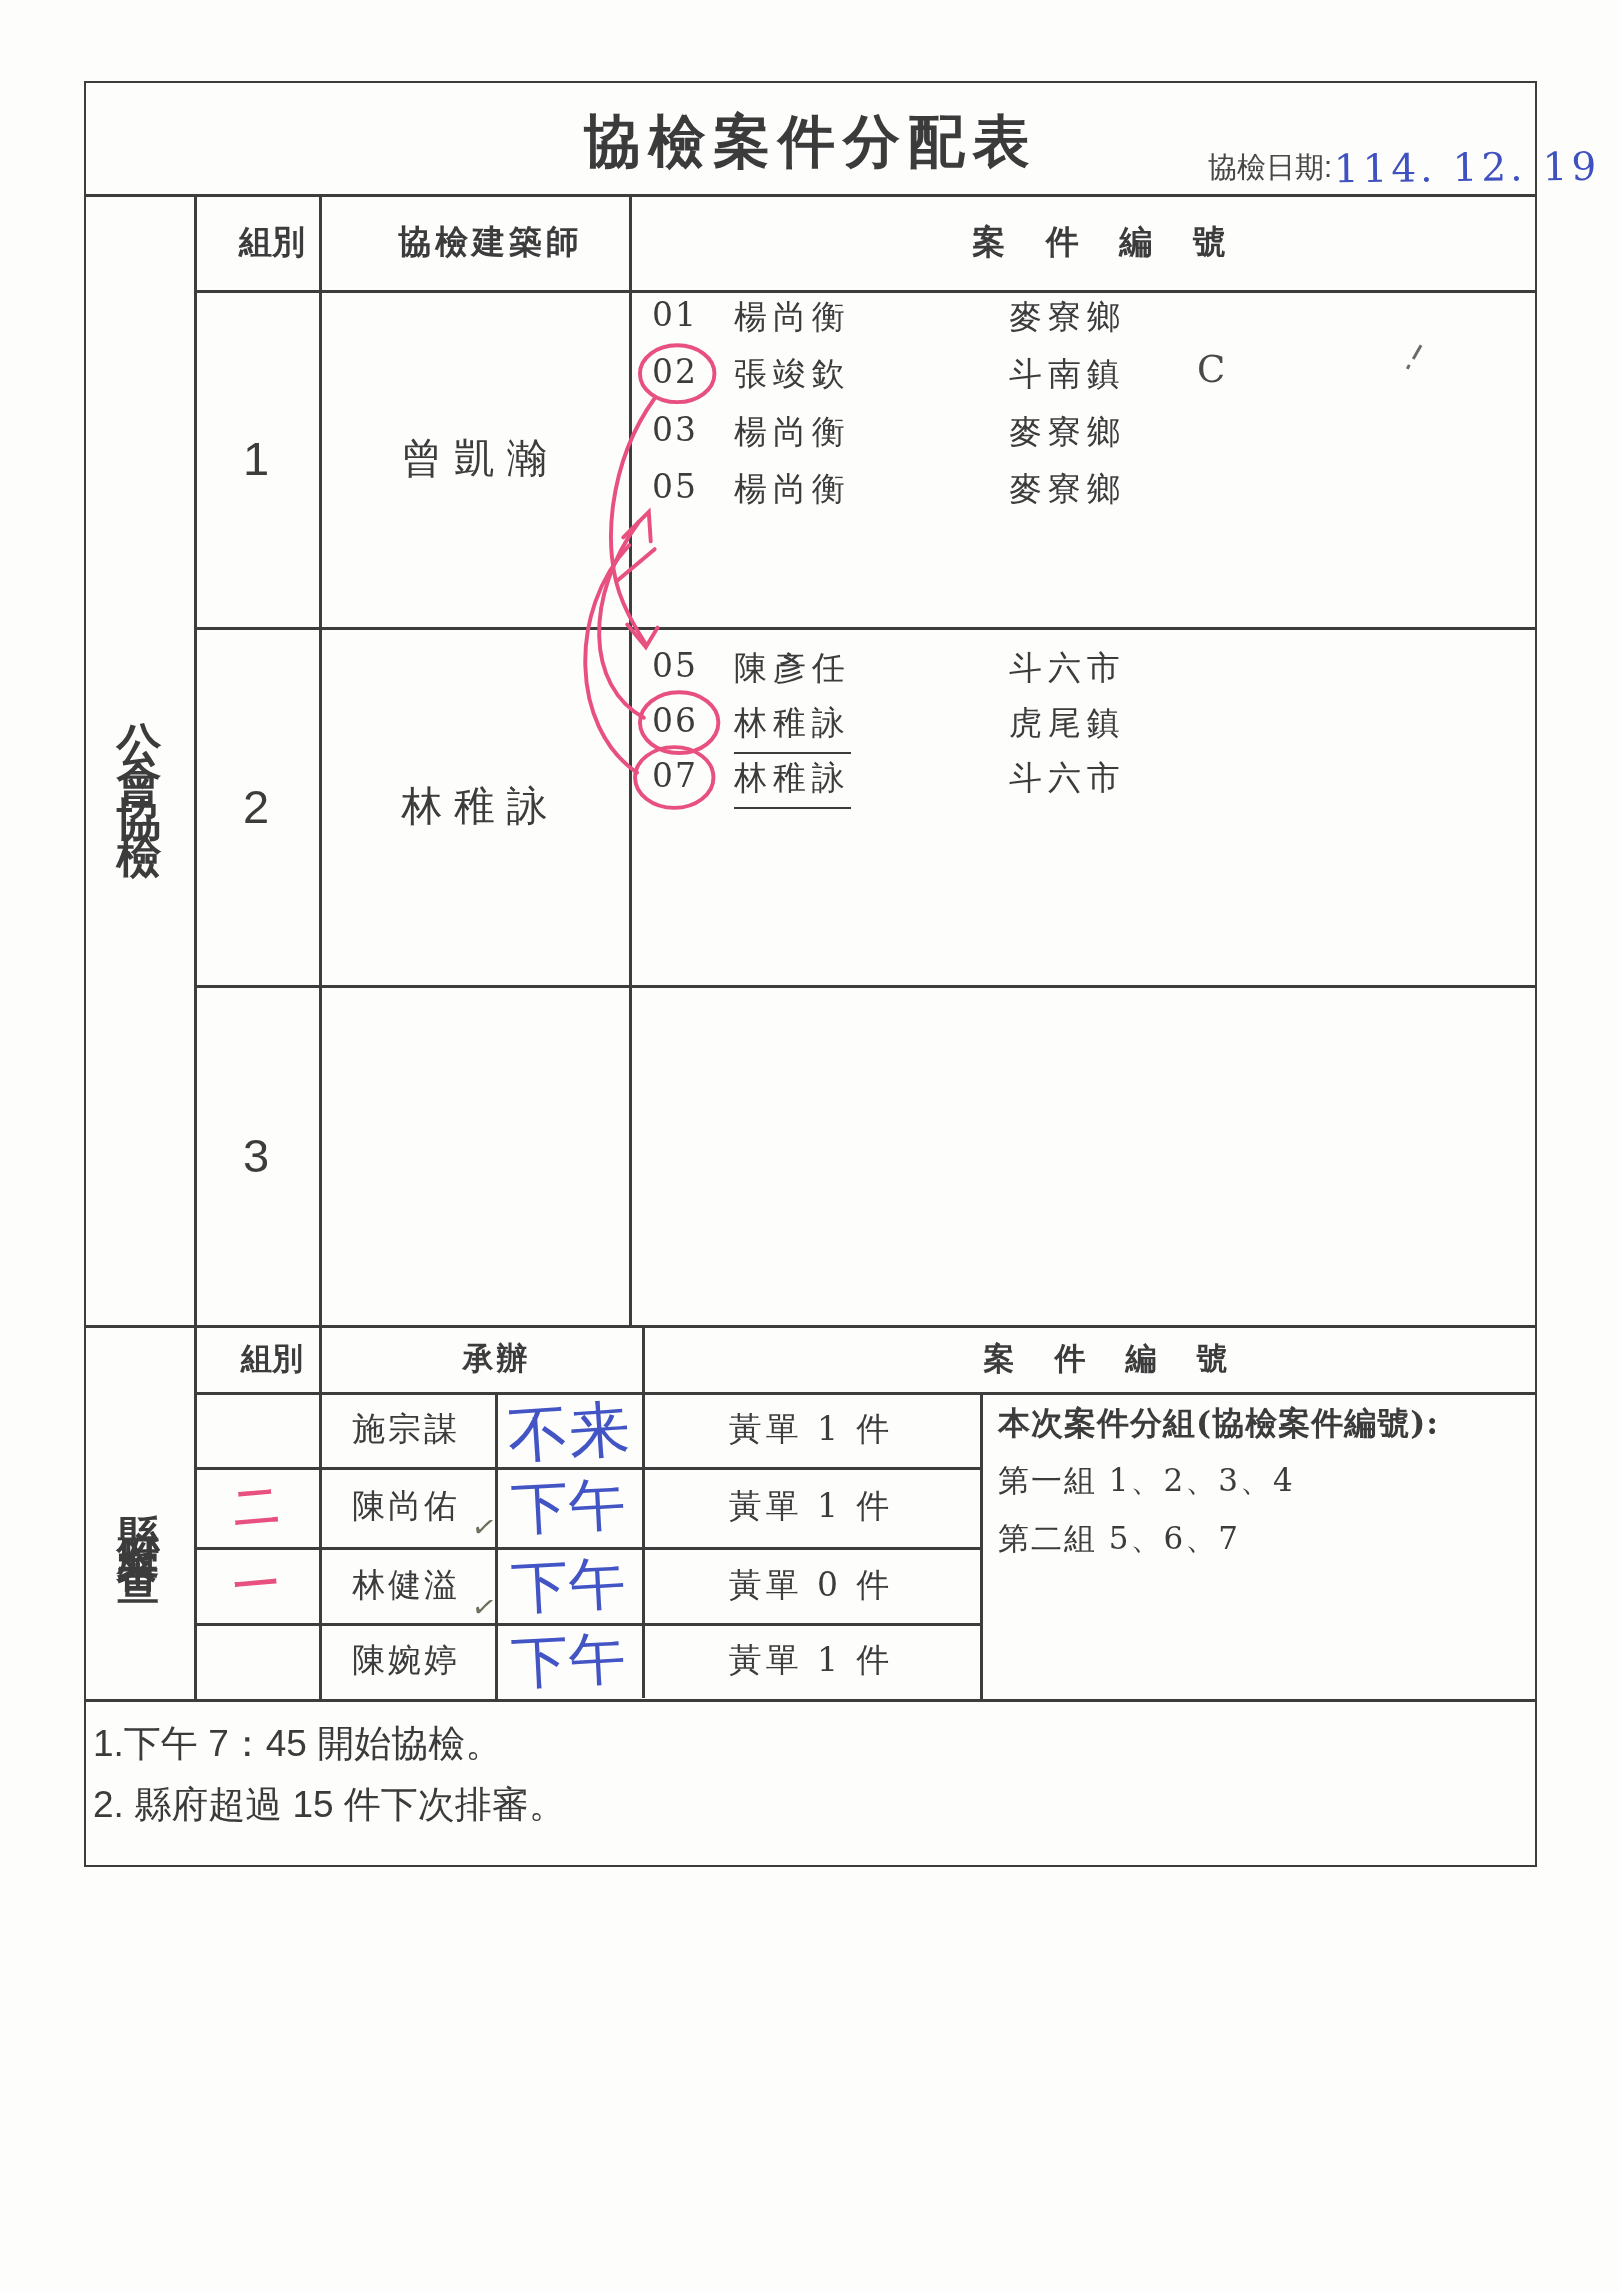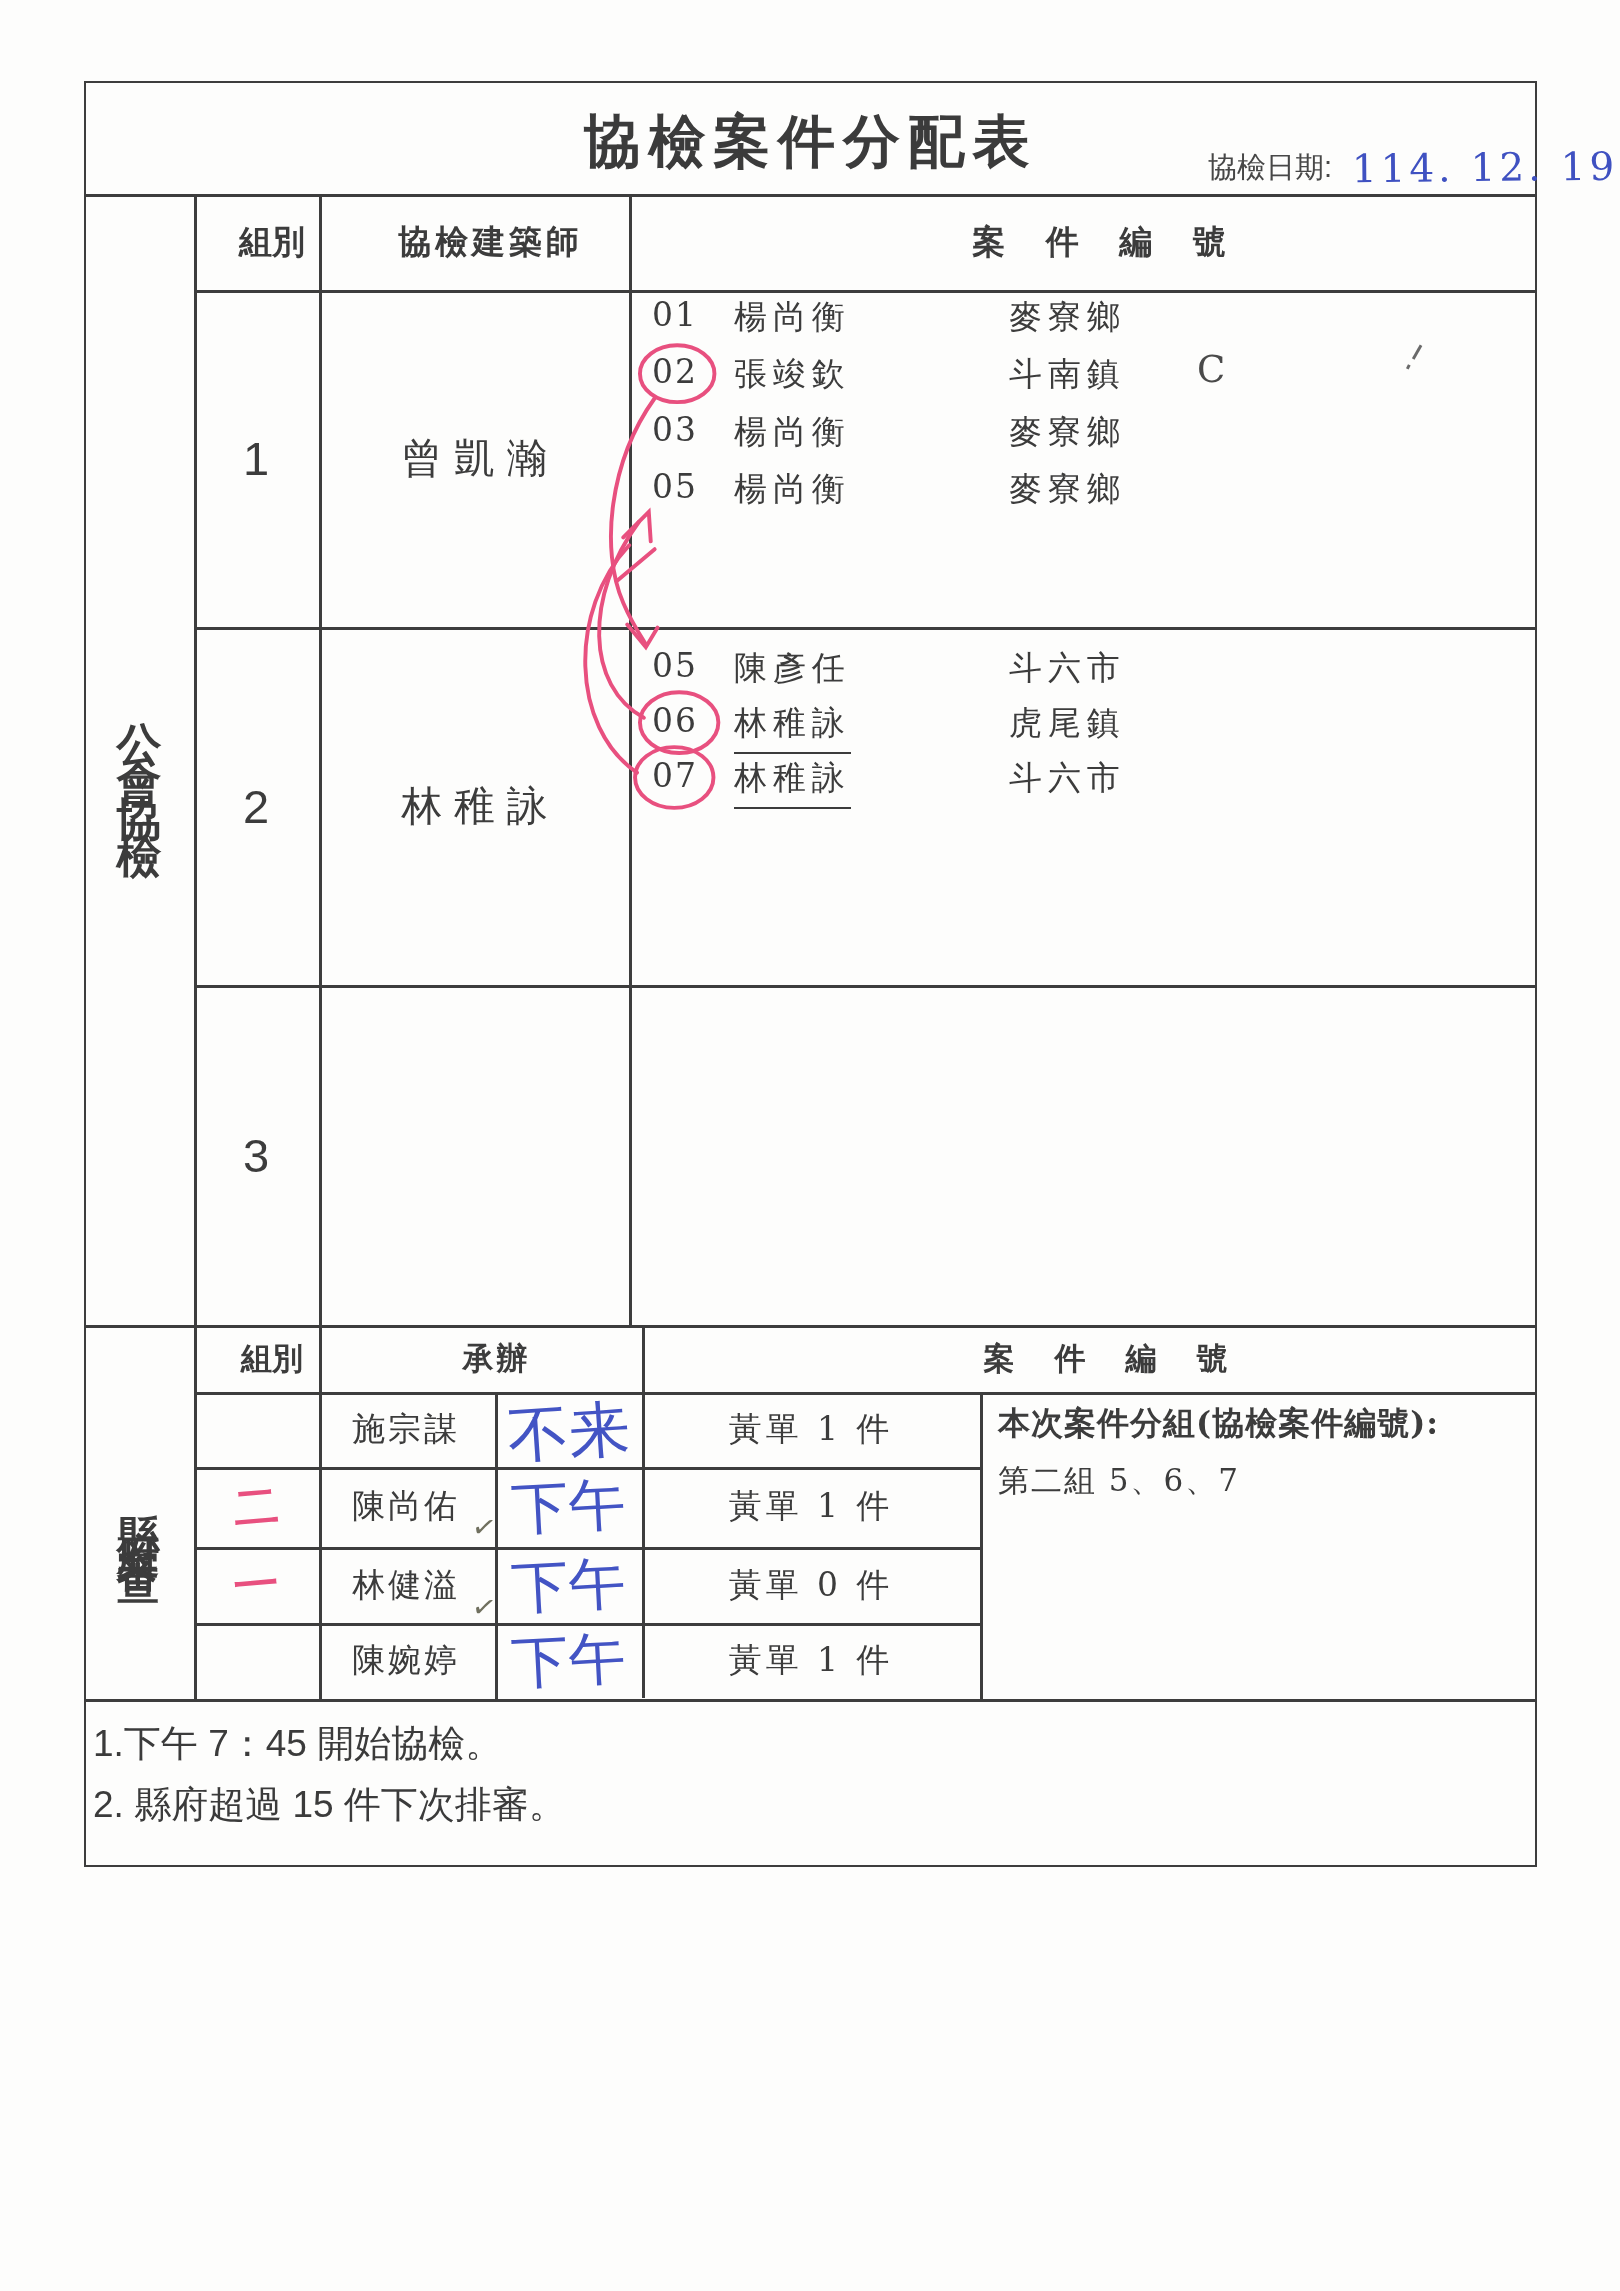--- a/index.html
+++ b/index.html
@@ -10,21 +10,21 @@
   .abs{position:absolute;}
   .line{position:absolute;background:#3d3d3d;}
   .hline{height:2.9px;}
   .vline{width:2.9px;}
   .outer{position:absolute;left:84px;top:81px;width:1453px;height:1786px;border:2.9px solid #3d3d3d;box-sizing:border-box;}
   .center{display:flex;align-items:center;justify-content:center;}
   .title{
     left:84px;top:94px;width:1453px;height:96px;
     font-size:57px;font-weight:bold;letter-spacing:7.8px;color:#3b3b3b;
   }
-  .dateblock{left:1208px;top:143px;height:49px;display:flex;align-items:center;gap:20px;}
+  .dateblock{left:1208px;top:143px;height:49px;display:flex;align-items:center;gap:2px;}
   .datelabel{font-size:29px;color:#474747;}
   .datevalue{
     font-family:"DejaVu Serif","Liberation Serif",serif;
     font-size:39px;color:#3f51c1;letter-spacing:3.9px;transform:rotate(-0.5deg);
   }
   .hdr{font-size:33px;font-weight:bold;color:#3c3c3c;padding-left:16px;}
   .ls-wide{letter-spacing:15.7px;text-indent:15.7px;}
   .vertlabel{
     writing-mode:vertical-rl;text-orientation:upright;
     font-size:45px;font-weight:bold;color:#3c3c3c;
@@ -166,20 +166,21 @@
     <span class="ycount">黃單 0 件</span>
   </div>
   <div class="brow" style="top:1623px;">
     <span class="hname">陳婉婷</span>
     <span class="tnote">下午</span>
     <span class="ycount">黃單 1 件</span>
   </div>
 
   <div class="abs notescell">
     <div class="notestitle">本次案件分組(協檢案件編號):</div>
+    <div class="notesline">第一組 1、2、3、4</div>
     <div class="notesline">第二組 5、6、7</div>
   </div>
 
   <div class="abs footnotes">
     <div>1.下午 7：45 開始協檢。</div>
     <div>2. 縣府超過 15 件下次排審。</div>
   </div>
 
   <svg class="overlay" width="1620" height="2292" viewBox="0 0 1653 2338">
     <g fill="none" stroke="#e8507f" stroke-width="4" stroke-linecap="round">

